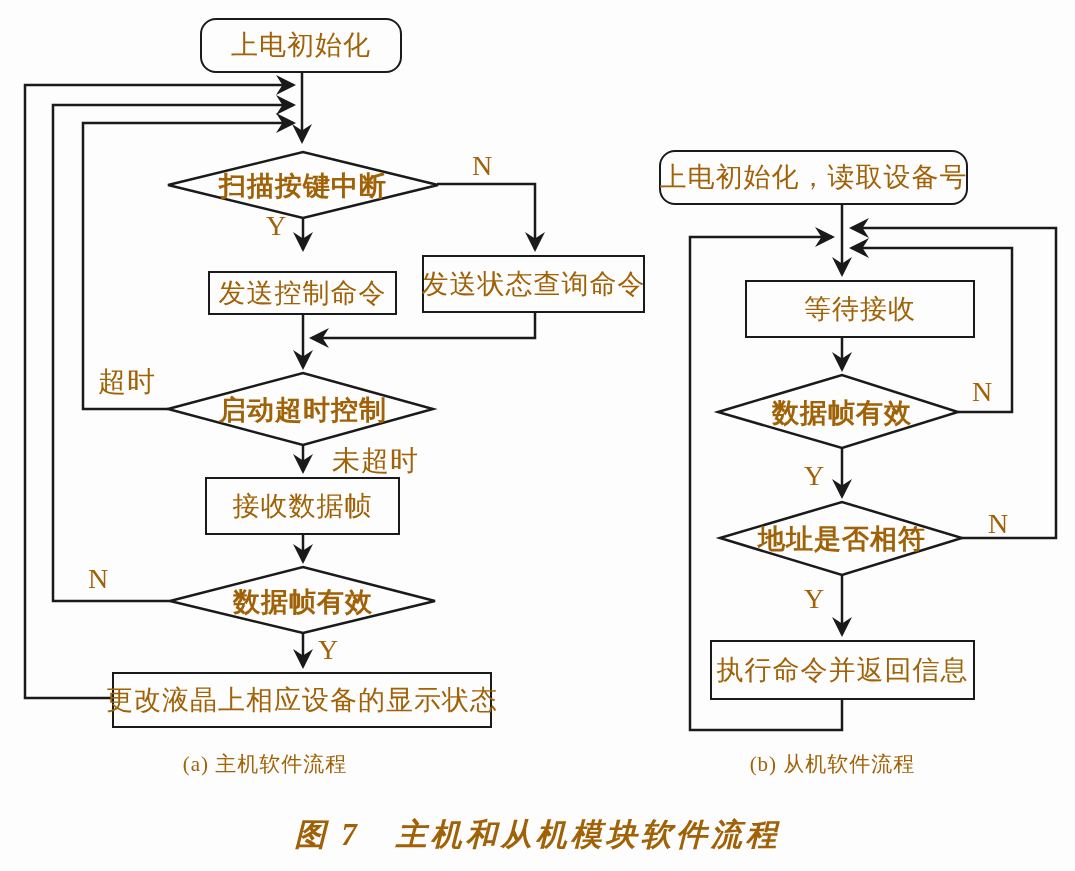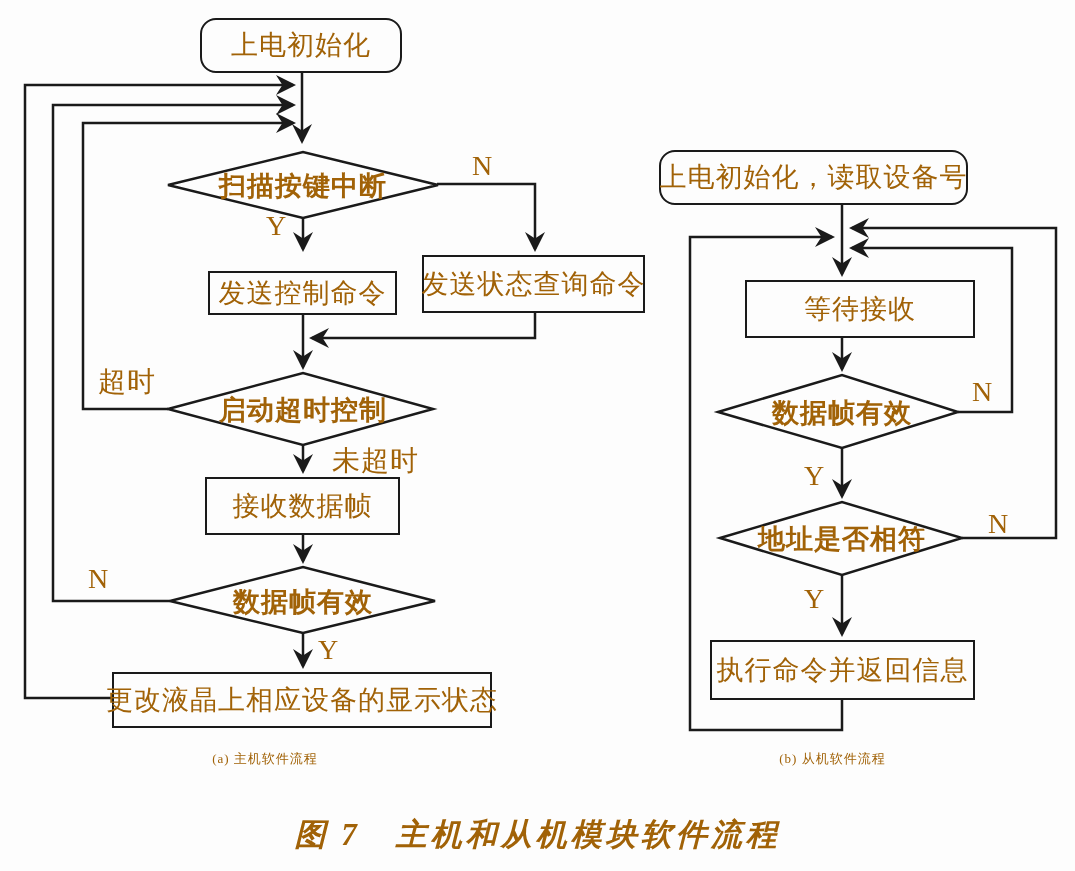--- a/index.html
+++ b/index.html
@@ -43,21 +43,21 @@
   }
   .elabel {
     position: absolute;
     font-size: 28px;
     line-height: 1;
     white-space: nowrap;
   }
   .elabel.cn { font-size: 28px; letter-spacing: 1px; }
   .caption {
     position: absolute;
-    font-size: 13px;
+    font-size: 21px;
     text-align: center;
     letter-spacing: 1px;
   }
   .fig-title {
     position: absolute;
     left: 0;
     top: 814px;
     width: 1075px;
     text-align: center;
     font-size: 31px;

